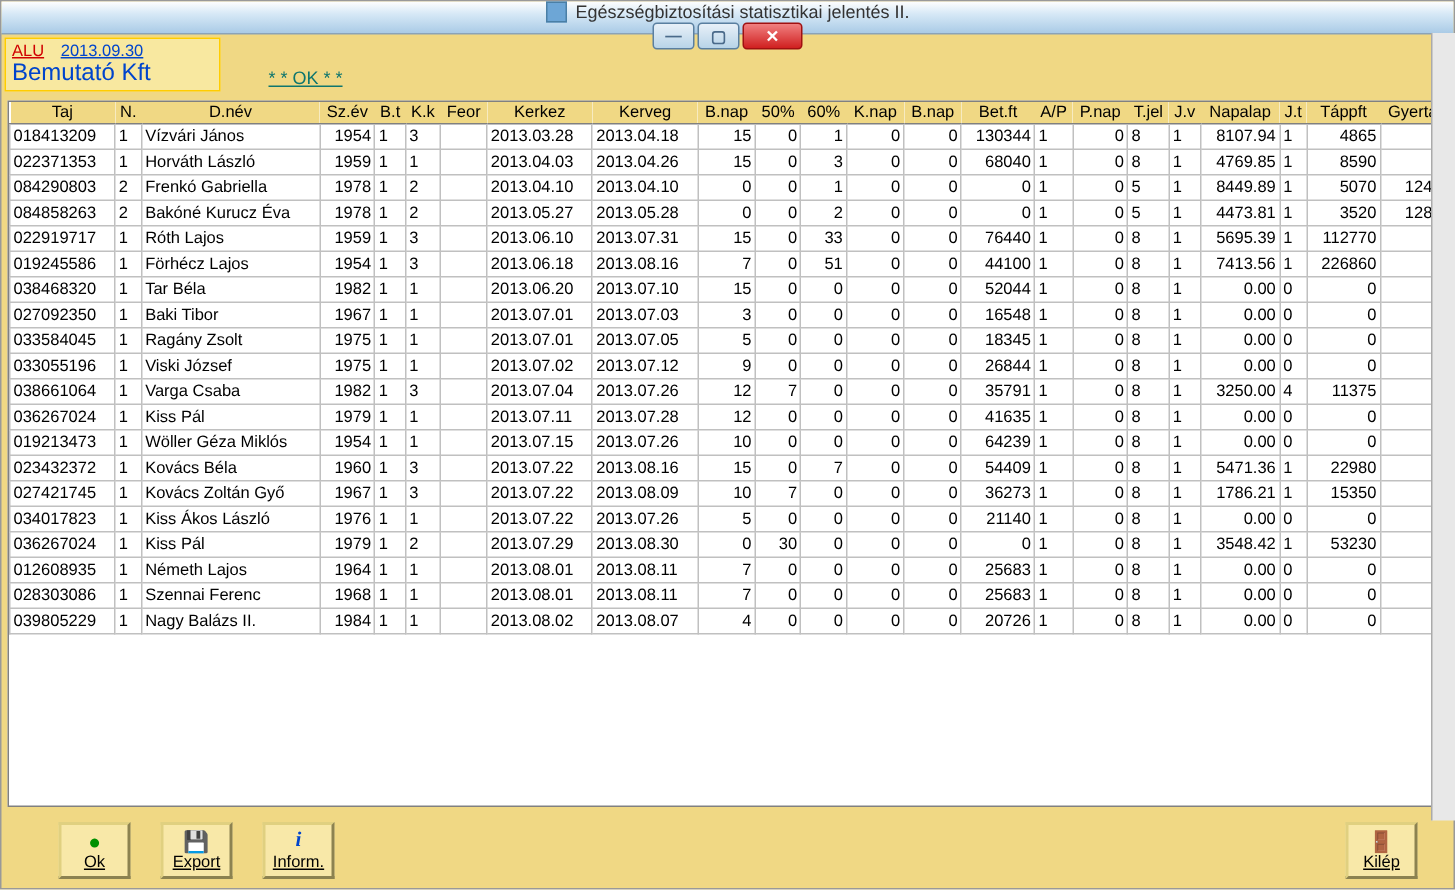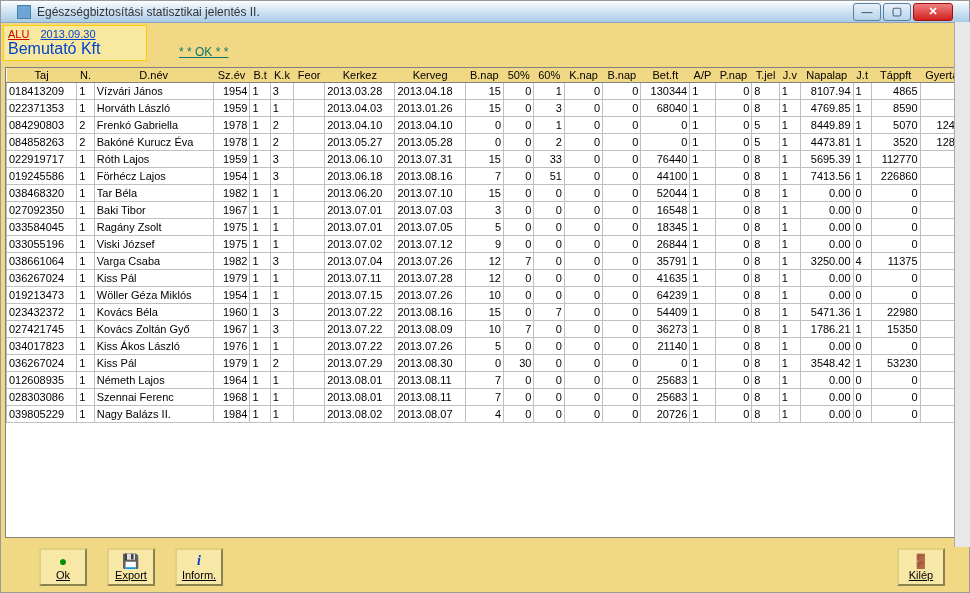--- a/index.html
+++ b/index.html
@@ -19,20 +19,21 @@
     border: 1px solid #999;
   }
   .titlebar {
     height: 22px;
     background: linear-gradient(to bottom, #fefefe, #d6e8f6 40%, #aacbe6);
     border-bottom: 1px solid #8ba3b8;
     display: flex;
     align-items: center;
     justify-content: space-between;
     padding: 0 16px;
+    flex-direction: column;
   }
   .titlebar-left {
     display: flex;
     align-items: center;
     gap: 6px;
   }
   .titlebar-icon {
     width: 14px;
     height: 14px;
     background: #6da6d6;
@@ -281,21 +282,21 @@
           </tr>
           <tr>
             <td>022371353</td>
             <td>1</td>
             <td>Horváth László</td>
             <td class="r">1959</td>
             <td>1</td>
             <td>1</td>
             <td></td>
             <td>2013.04.03</td>
-            <td>2013.01.26</td>
+            <td>2013.04.26</td>
             <td class="r">15</td>
             <td class="r">0</td>
             <td class="r">3</td>
             <td class="r">0</td>
             <td class="r">0</td>
             <td class="r">68040</td>
             <td>1</td>
             <td class="r">0</td>
             <td>8</td>
             <td>1</td>

